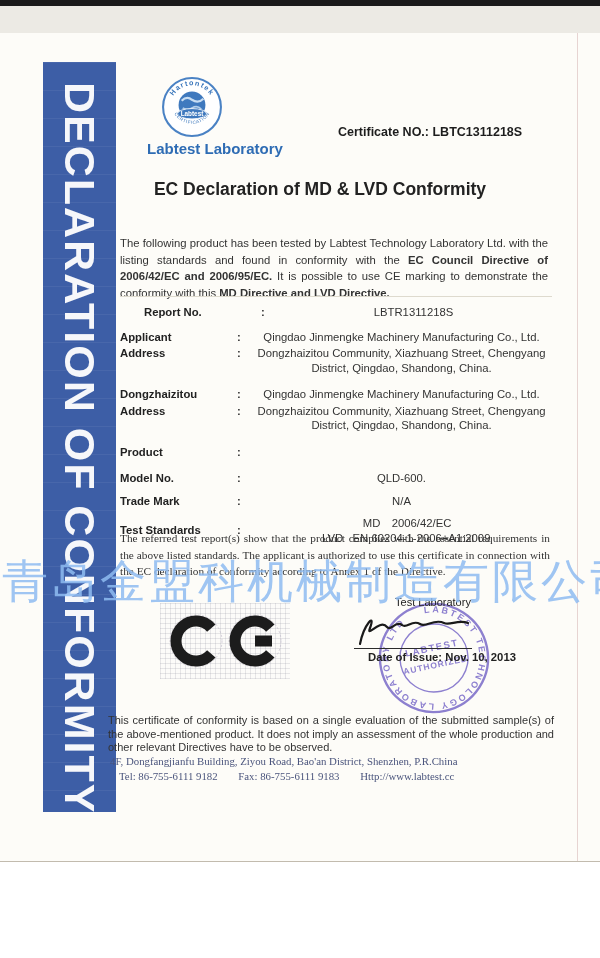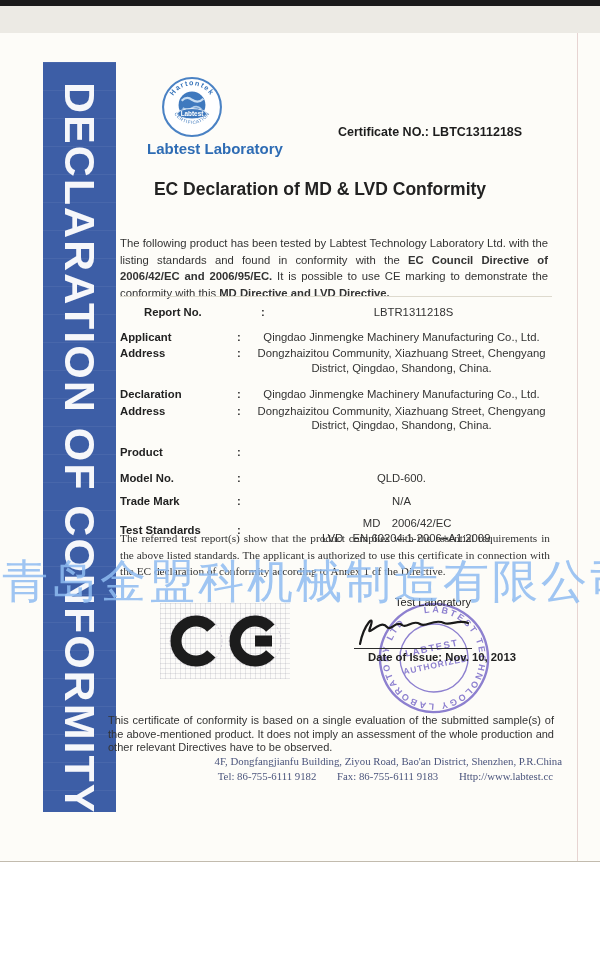--- a/index.html
+++ b/index.html
@@ -78,21 +78,21 @@
 
   
   .stamp{position:absolute;left:374px;top:598px;z-index:10;transform:rotate(-12deg);opacity:.88;}
   .sig-block{position:absolute;left:350px;top:596px;width:170px;z-index:20;}
   .sig-title{font-size:11px;color:#222;text-align:center;width:130px;margin-left:18px;}
   .sig-svg{display:block;margin-left:0;}
   .sig-line{width:118px;height:0;border-top:1.6px solid #2b2b2b;margin:-6px 0 2px 4px;}
   .sig-date{font-size:11.3px;font-weight:600;color:#222;white-space:nowrap;margin-left:18px;}
 
   
-  .footer{position:absolute;left:110px;top:754px;width:452px;text-align:right;
+  .footer{position:absolute;left:110px;top:754px;width:452px;text-align:left;
     font-family:"Liberation Serif",serif;color:#4a547c;font-size:10.8px;line-height:15px;}
   .footer-contacts span{margin:0 9px;}
 </style>
 </head>
 <body>
 
 <div class="scan-top-bar"></div>
 <div class="scan-band"></div>
 <div class="page-bg"></div>
 <div class="page-bottom-edge"></div>
@@ -141,21 +141,21 @@
     <span class="dlabel">Applicant</span>
     <span class="dcolon">:</span>
     <span class="dvalue">Qingdao Jinmengke Machinery Manufacturing Co., Ltd.</span>
   </div>
   <div class="drow mb12">
     <span class="dlabel">Address</span>
     <span class="dcolon">:</span>
     <span class="dvalue">Dongzhaizitou Community, Xiazhuang Street, Chengyang District, Qingdao, Shandong, China.</span>
   </div>
   <div class="drow mb2">
-    <span class="dlabel">Declaration</span>
+    <span class="dlabel">Dongzhaizitou</span>
     <span class="dcolon">:</span>
     <span class="dvalue">Qingdao Jinmengke Machinery Manufacturing Co., Ltd.</span>
   </div>
   <div class="drow mb12">
     <span class="dlabel">Address</span>
     <span class="dcolon">:</span>
     <span class="dvalue">Dongzhaizitou Community, Xiazhuang Street, Chengyang District, Qingdao, Shandong, China.</span>
   </div>
   <div class="drow mb12">
     <span class="dlabel">Product</span>

